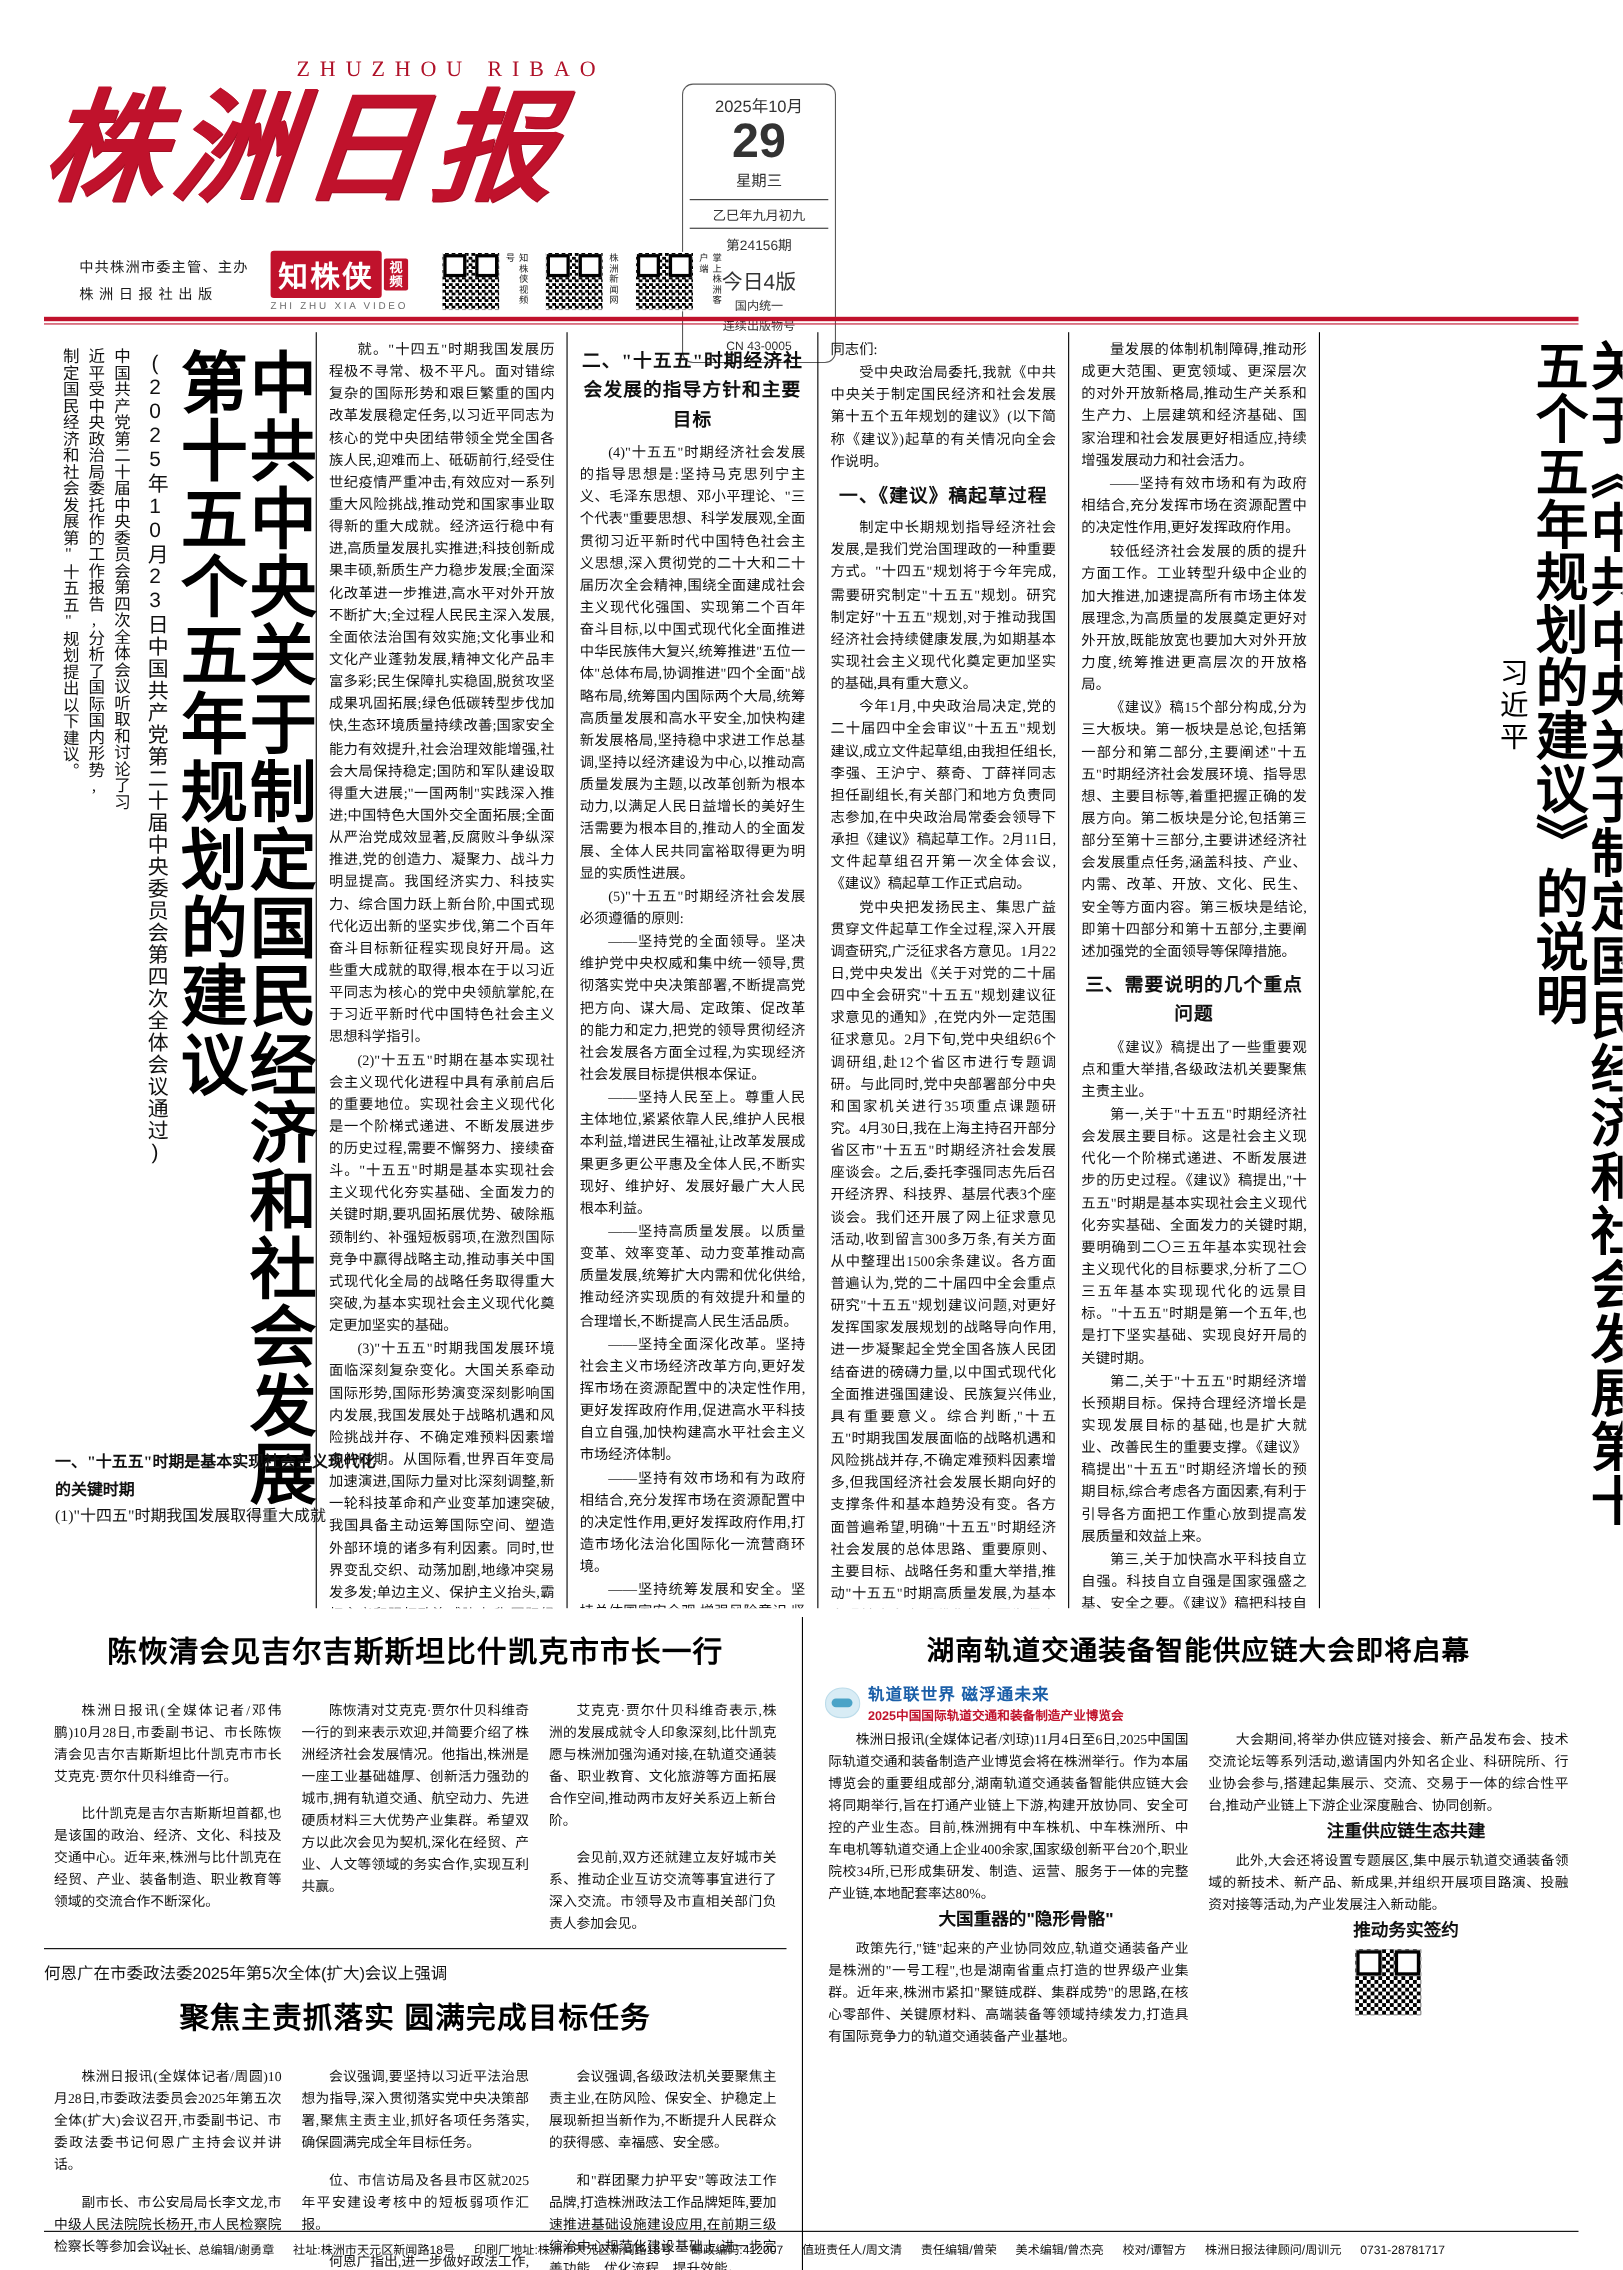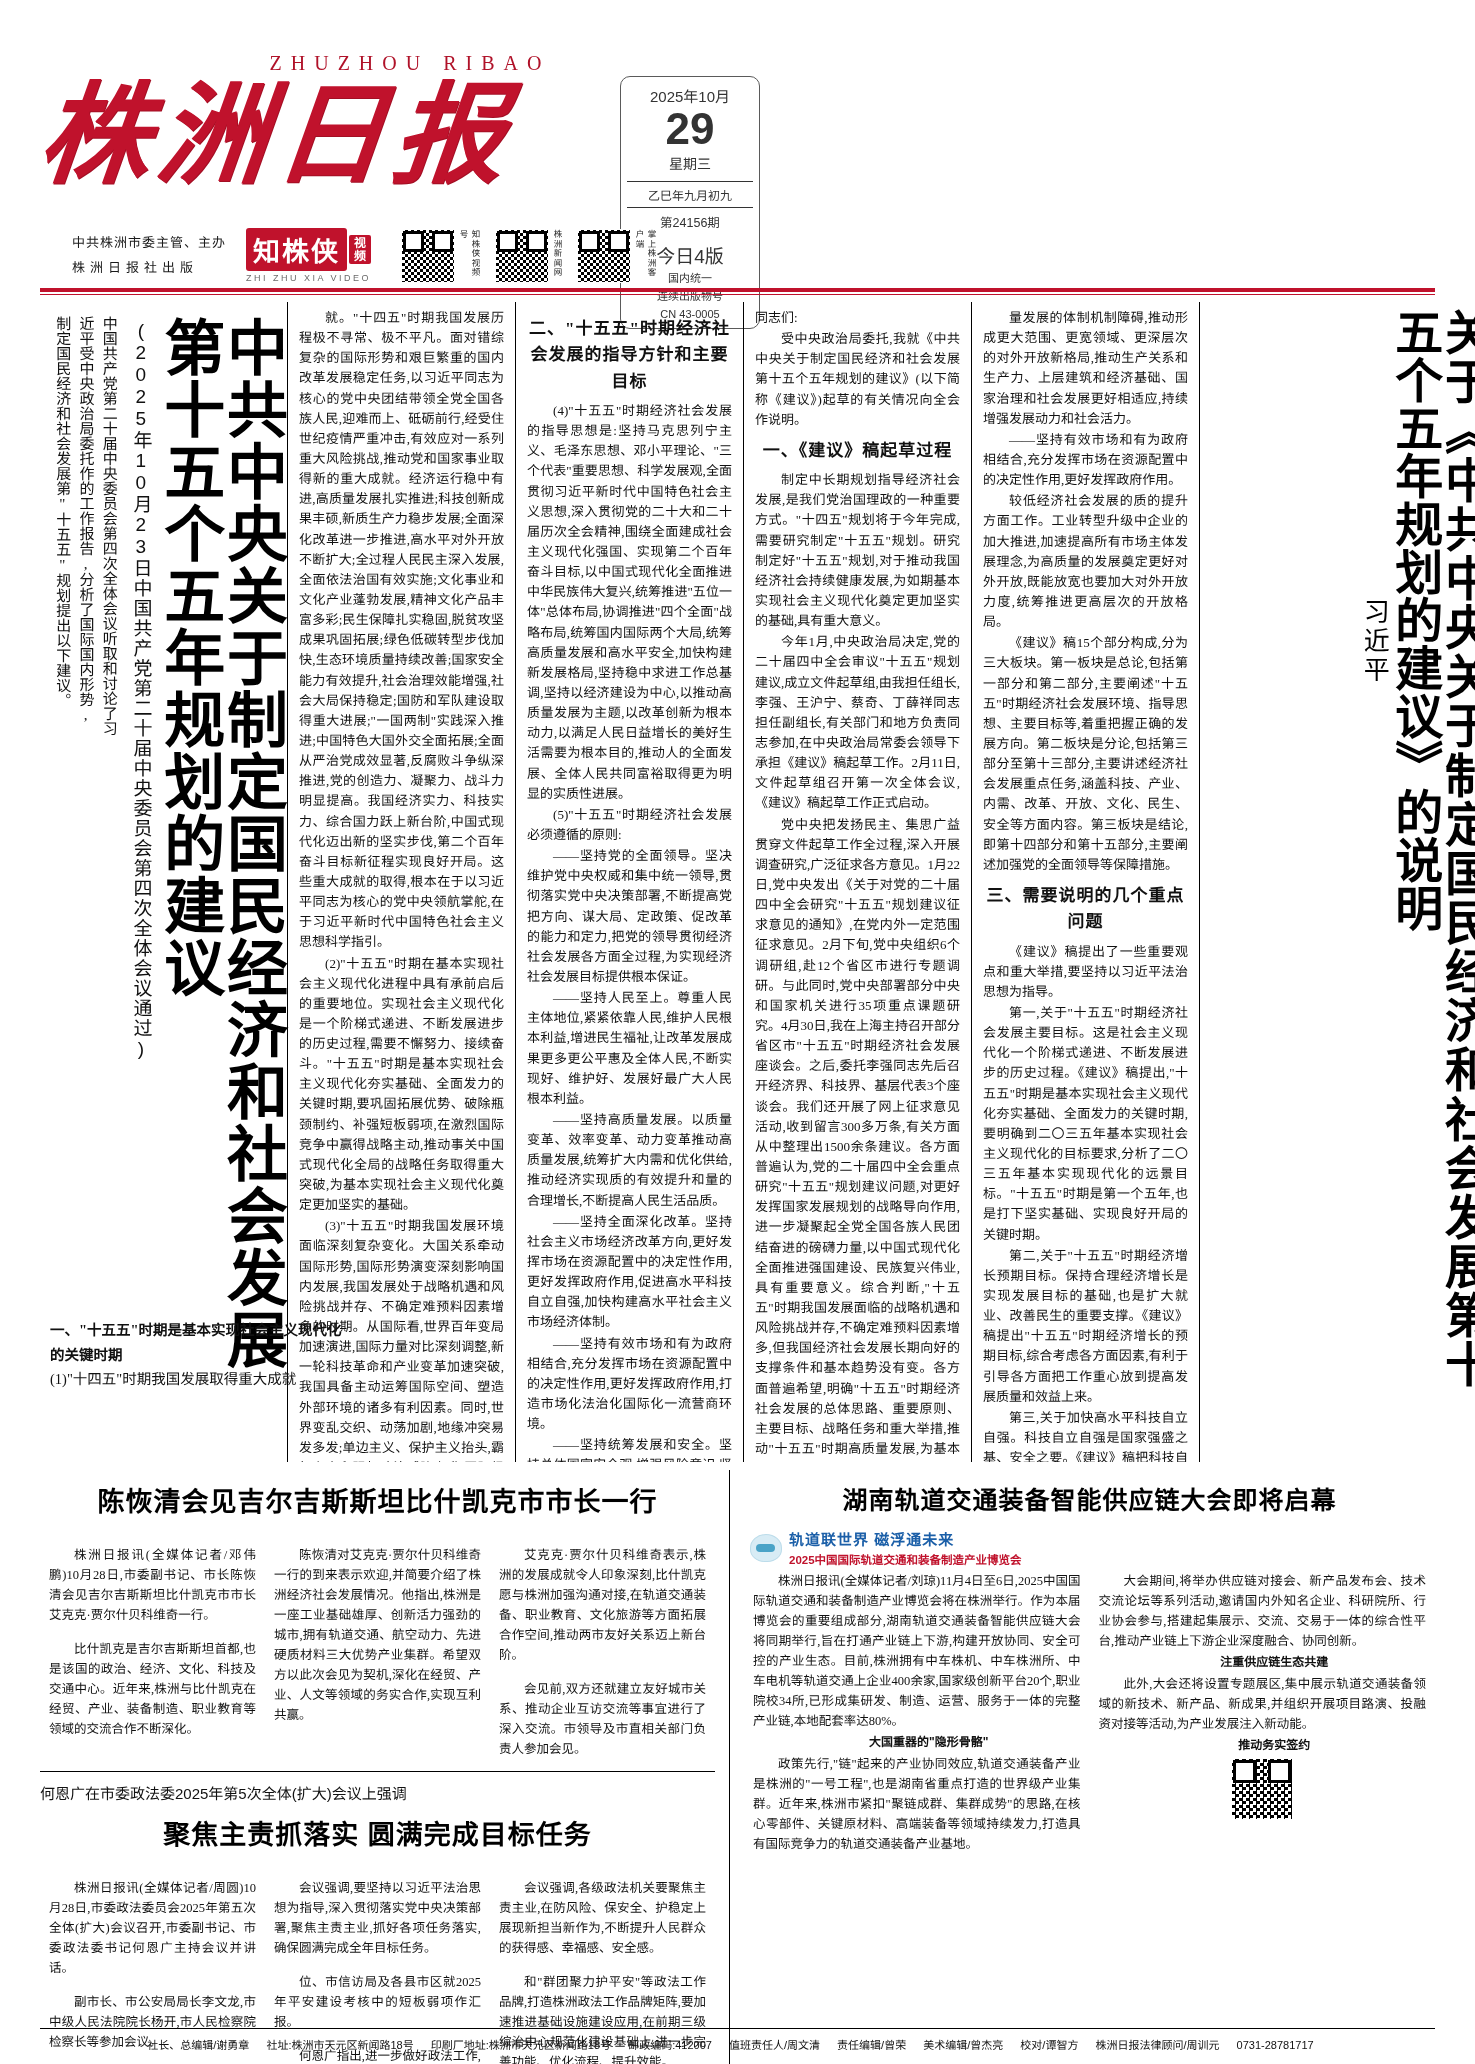--- a/index.html
+++ b/index.html
@@ -155,21 +155,21 @@
   .duo{display:flex;}
   .duo .c{flex:1;padding:0 9px;box-sizing:border-box;font-size:12.5px;line-height:1.6;text-align:justify;}
   .duo .c p{margin:0 0 2px;text-indent:2em;}
 
   .bannerlogo{display:flex;align-items:center;gap:7px;margin:2px 0 4px 6px;}
   .bl-ico{width:30px;height:26px;background:#d8ecf5;border-radius:50% 50% 45% 45%;position:relative;border:1px solid #bcdcea;}
   .bl-ico::after{content:"";position:absolute;left:5px;top:9px;width:19px;height:8px;border-radius:9px;background:#4aa3c7;}
   .bl-t1{font-family:"Liberation Sans","DejaVu Sans",sans-serif;font-weight:bold;font-size:15px;color:#1b5fa8;letter-spacing:1px;}
   .bl-red{font-family:"Liberation Sans","DejaVu Sans",sans-serif;font-size:11.5px;font-weight:bold;color:#c0122c;margin-top:2px;}
 
-  .subhead{text-align:center;font-family:"Liberation Sans","DejaVu Sans",sans-serif;font-weight:bold;font-size:12px;margin:8px 0 5px;}
+  .subhead{text-align:center;font-family:"Liberation Sans","DejaVu Sans",sans-serif;font-weight:bold;font-size:16px;margin:8px 0 5px;}
 
   .qr-small{width:60px;height:60px;background:repeating-conic-gradient(#000 0% 25%, #fff 0% 50%) 0 0/7px 7px;position:relative;margin:4px auto 0;}
   .qr-small::before,.qr-small::after{content:"";position:absolute;width:17px;height:17px;border:3px solid #000;background:#fff;}
   .qr-small::before{left:1px;top:1px;}
   .qr-small::after{right:1px;top:1px;}
 
   .hr-thin{border-top:1px solid #000;margin:10px 0;}
 
   
   .footer{
@@ -282,21 +282,21 @@
           <p>党中央把发扬民主、集思广益贯穿文件起草工作全过程,深入开展调查研究,广泛征求各方意见。1月22日,党中央发出《关于对党的二十届四中全会研究"十五五"规划建议征求意见的通知》,在党内外一定范围征求意见。2月下旬,党中央组织6个调研组,赴12个省区市进行专题调研。与此同时,党中央部署部分中央和国家机关进行35项重点课题研究。4月30日,我在上海主持召开部分省区市"十五五"时期经济社会发展座谈会。之后,委托李强同志先后召开经济界、科技界、基层代表3个座谈会。我们还开展了网上征求意见活动,收到留言300多万条,有关方面从中整理出1500余条建议。各方面普遍认为,党的二十届四中全会重点研究"十五五"规划建议问题,对更好发挥国家发展规划的战略导向作用,进一步凝聚起全党全国各族人民团结奋进的磅礴力量,以中国式现代化全面推进强国建设、民族复兴伟业,具有重要意义。综合判断,"十五五"时期我国发展面临的战略机遇和风险挑战并存,不确定难预料因素增多,但我国经济社会发展长期向好的支撑条件和基本趋势没有变。各方面普遍希望,明确"十五五"时期经济社会发展的总体思路、重要原则、主要目标、战略任务和重大举措,推动"十五五"时期高质量发展,为基本实现社会主义现代化打下更为坚实的基础。</p>
 
         </div>
 
         <div class="col w3" style="border-right:1px solid #000;">
           <p>量发展的体制机制障碍,推动形成更大范围、更宽领域、更深层次的对外开放新格局,推动生产关系和生产力、上层建筑和经济基础、国家治理和社会发展更好相适应,持续增强发展动力和社会活力。</p>
           <p>——坚持有效市场和有为政府相结合,充分发挥市场在资源配置中的决定性作用,更好发挥政府作用。</p>
           <p>较低经济社会发展的质的提升方面工作。工业转型升级中企业的加大推进,加速提高所有市场主体发展理念,为高质量的发展奠定更好对外开放,既能放宽也要加大对外开放力度,统筹推进更高层次的开放格局。</p>
           <p>《建议》稿15个部分构成,分为三大板块。第一板块是总论,包括第一部分和第二部分,主要阐述"十五五"时期经济社会发展环境、指导思想、主要目标等,着重把握正确的发展方向。第二板块是分论,包括第三部分至第十三部分,主要讲述经济社会发展重点任务,涵盖科技、产业、内需、改革、开放、文化、民生、安全等方面内容。第三板块是结论,即第十四部分和第十五部分,主要阐述加强党的全面领导等保障措施。</p>
           <p class="h2">三、需要说明的几个重点问题</p>
-          <p>《建议》稿提出了一些重要观点和重大举措,要坚持以习近平法治思想为指导。</p>
+          <p>《建议》稿提出了一些重要观点和重大举措,各级政法机关要聚焦主责主业。</p>
           <p>第一,关于"十五五"时期经济社会发展主要目标。这是社会主义现代化一个阶梯式递进、不断发展进步的历史过程。《建议》稿提出,"十五五"时期是基本实现社会主义现代化夯实基础、全面发力的关键时期,要明确到二〇三五年基本实现社会主义现代化的目标要求,分析了二〇三五年基本实现现代化的远景目标。"十五五"时期是第一个五年,也是打下坚实基础、实现良好开局的关键时期。</p>
           <p>第二,关于"十五五"时期经济增长预期目标。保持合理经济增长是实现发展目标的基础,也是扩大就业、改善民生的重要支撑。《建议》稿提出"十五五"时期经济增长的预期目标,综合考虑各方面因素,有利于引导各方面把工作重心放到提高发展质量和效益上来。</p>
           <p>第三,关于加快高水平科技自立自强。科技自立自强是国家强盛之基、安全之要。《建议》稿把科技自立自强水平大幅提高作为"十五五"时期经济社会发展的主要目标之一,对加强原始创新和关键核心技术攻关作出部署。</p>
 
         </div>
 
         <div class="col rhead">
           <div class="rtitle">关于《中共中央关于制定国民经济和社会发展第十五个五年规划的建议》的说明</div>
           <div class="rauthor">习近平</div>
         </div>

